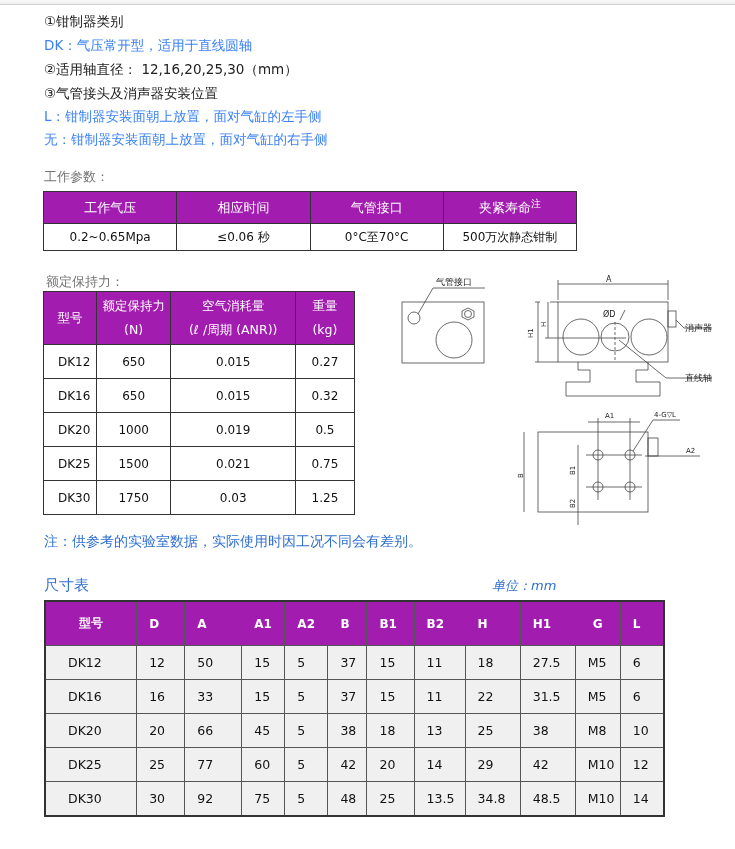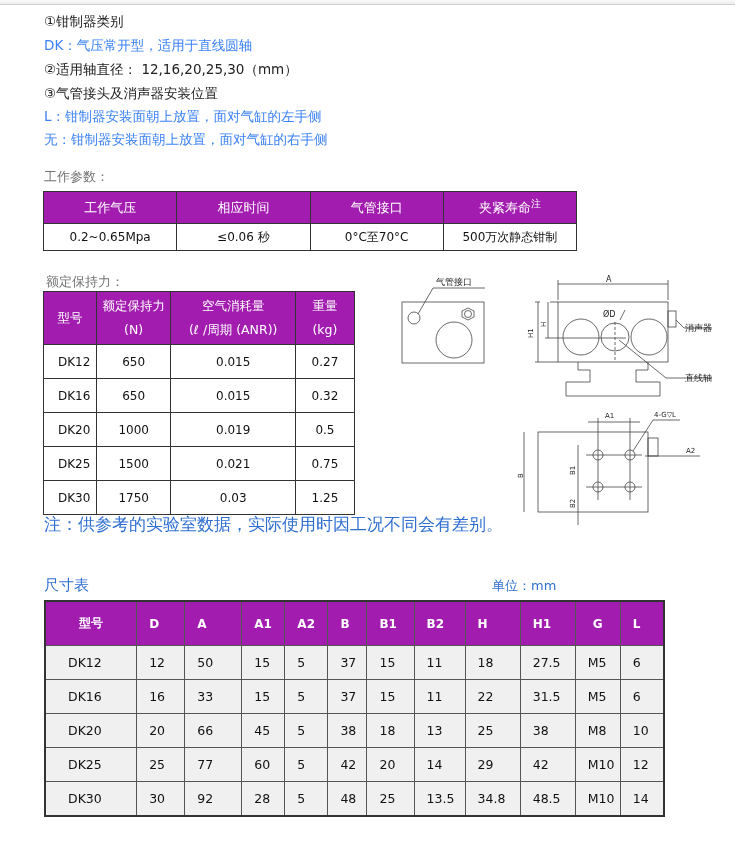--- a/index.html
+++ b/index.html
@@ -13,28 +13,28 @@
   td,th{border:1px solid #333;text-align:center;padding:0;font-weight:normal;}
   th{background:#a21caf;color:#fff;}
   .t1{left:43px;top:191px;width:534px;}
   .t1 th{height:31px;font-size:13px;}
   .t1 td{height:26px;font-size:12px;color:#111;}
   .t1 sup{font-size:10px;}
   .t2{left:43px;top:291px;width:312px;}
   .t2 th{font-size:12.5px;line-height:24px;height:52px;}
   .t2 td{height:33px;font-size:12px;color:#111;}
   .t2 td:first-child{text-align:left;padding-left:14px;}
-  .note{position:absolute;left:44px;top:513px;font-size:17px;color:#2f6fd1;}
+  .note{position:absolute;left:44px;top:533px;font-size:14px;color:#2f6fd1;}
   .t3{left:44px;top:600px;width:621px;border:2px solid #333;}
   .t3 th{height:43px;font-size:12px;font-weight:bold;border-color:#555;text-align:left;padding-left:12px;}
   .t3 th:first-child{text-align:center;padding-left:0;}
   .t3 td{background:#f0f0f0;height:33px;font-size:12.5px;color:#111;text-align:left;padding-left:12px;border-color:#555;}
   .t3 td:first-child{padding-left:22px;}
   .dimtitle{position:absolute;left:44px;top:576px;font-size:15px;color:#2f6fd1;}
-  .unit{position:absolute;left:492px;top:577px;font-size:13px;color:#2f6fd1;}
+  .unit{position:absolute;left:492px;top:577px;font-size:13px;color:#2f6fd1;font-style:italic;}
   svg text{font-family:"DejaVu Sans",sans-serif;}
 </style>
 </head>
 <body>
 
 <div class="topbar"></div>
 
 <div class="line black" style="top:11px">①钳制器类别</div>
 <div class="line blue" style="top:35px">DK：气压常开型，适用于直线圆轴</div>
 <div class="line black" style="top:59px">②适用轴直径：  12,16,20,25,30（mm）</div>
@@ -253,21 +253,21 @@
         <td>14</td>
         <td>29</td>
         <td>42</td>
         <td>M10</td>
         <td>12</td>
       </tr>
   <tr>
         <td>DK30</td>
         <td>30</td>
         <td>92</td>
-        <td>28</td>
+        <td>75</td>
         <td>5</td>
         <td>48</td>
         <td>25</td>
         <td>13.5</td>
         <td>34.8</td>
         <td>48.5</td>
         <td>M10</td>
         <td>14</td>
       </tr>
 </tbody>

